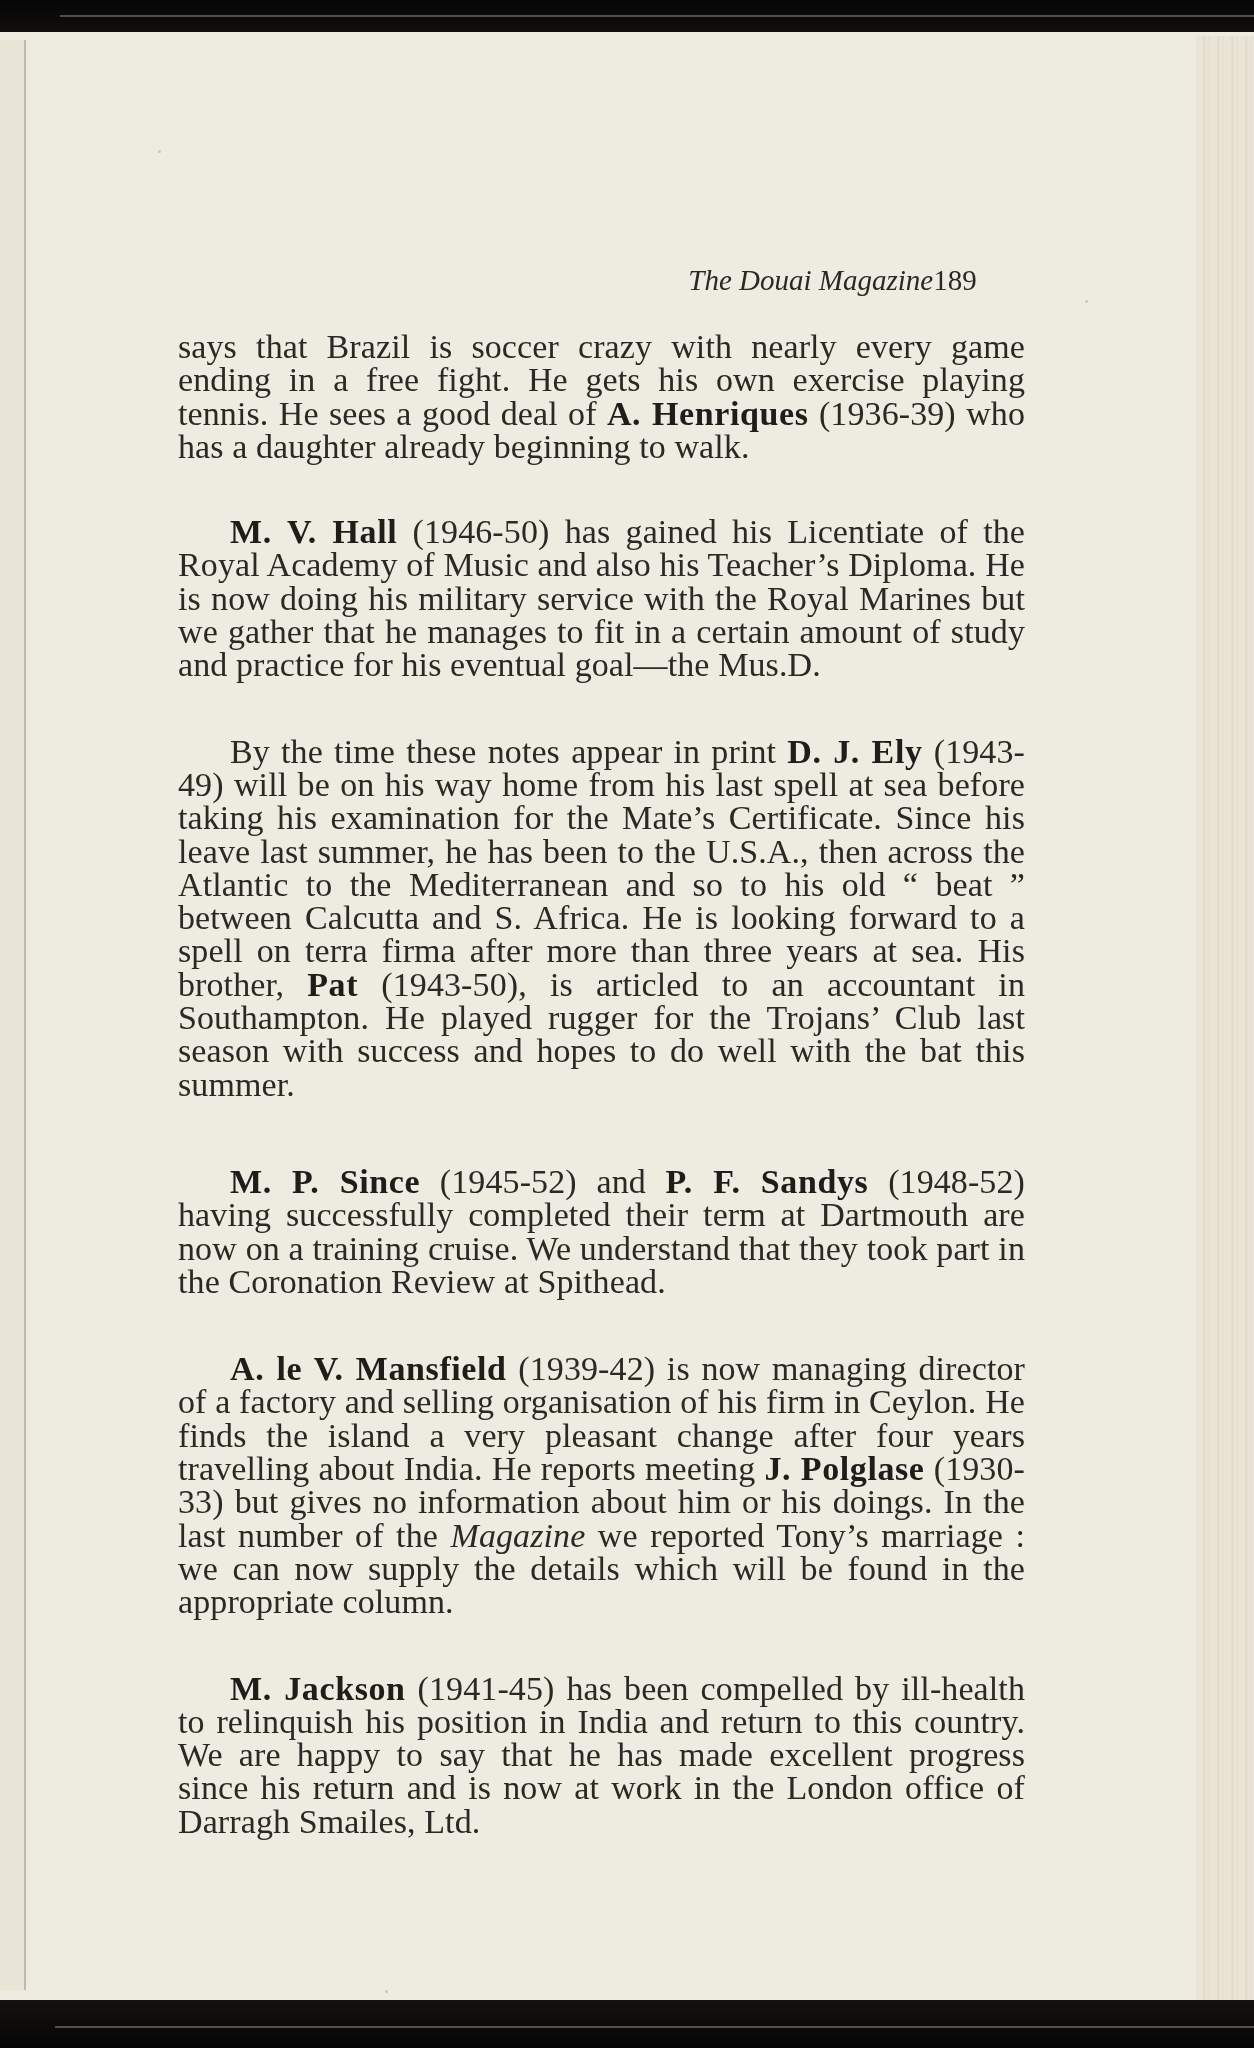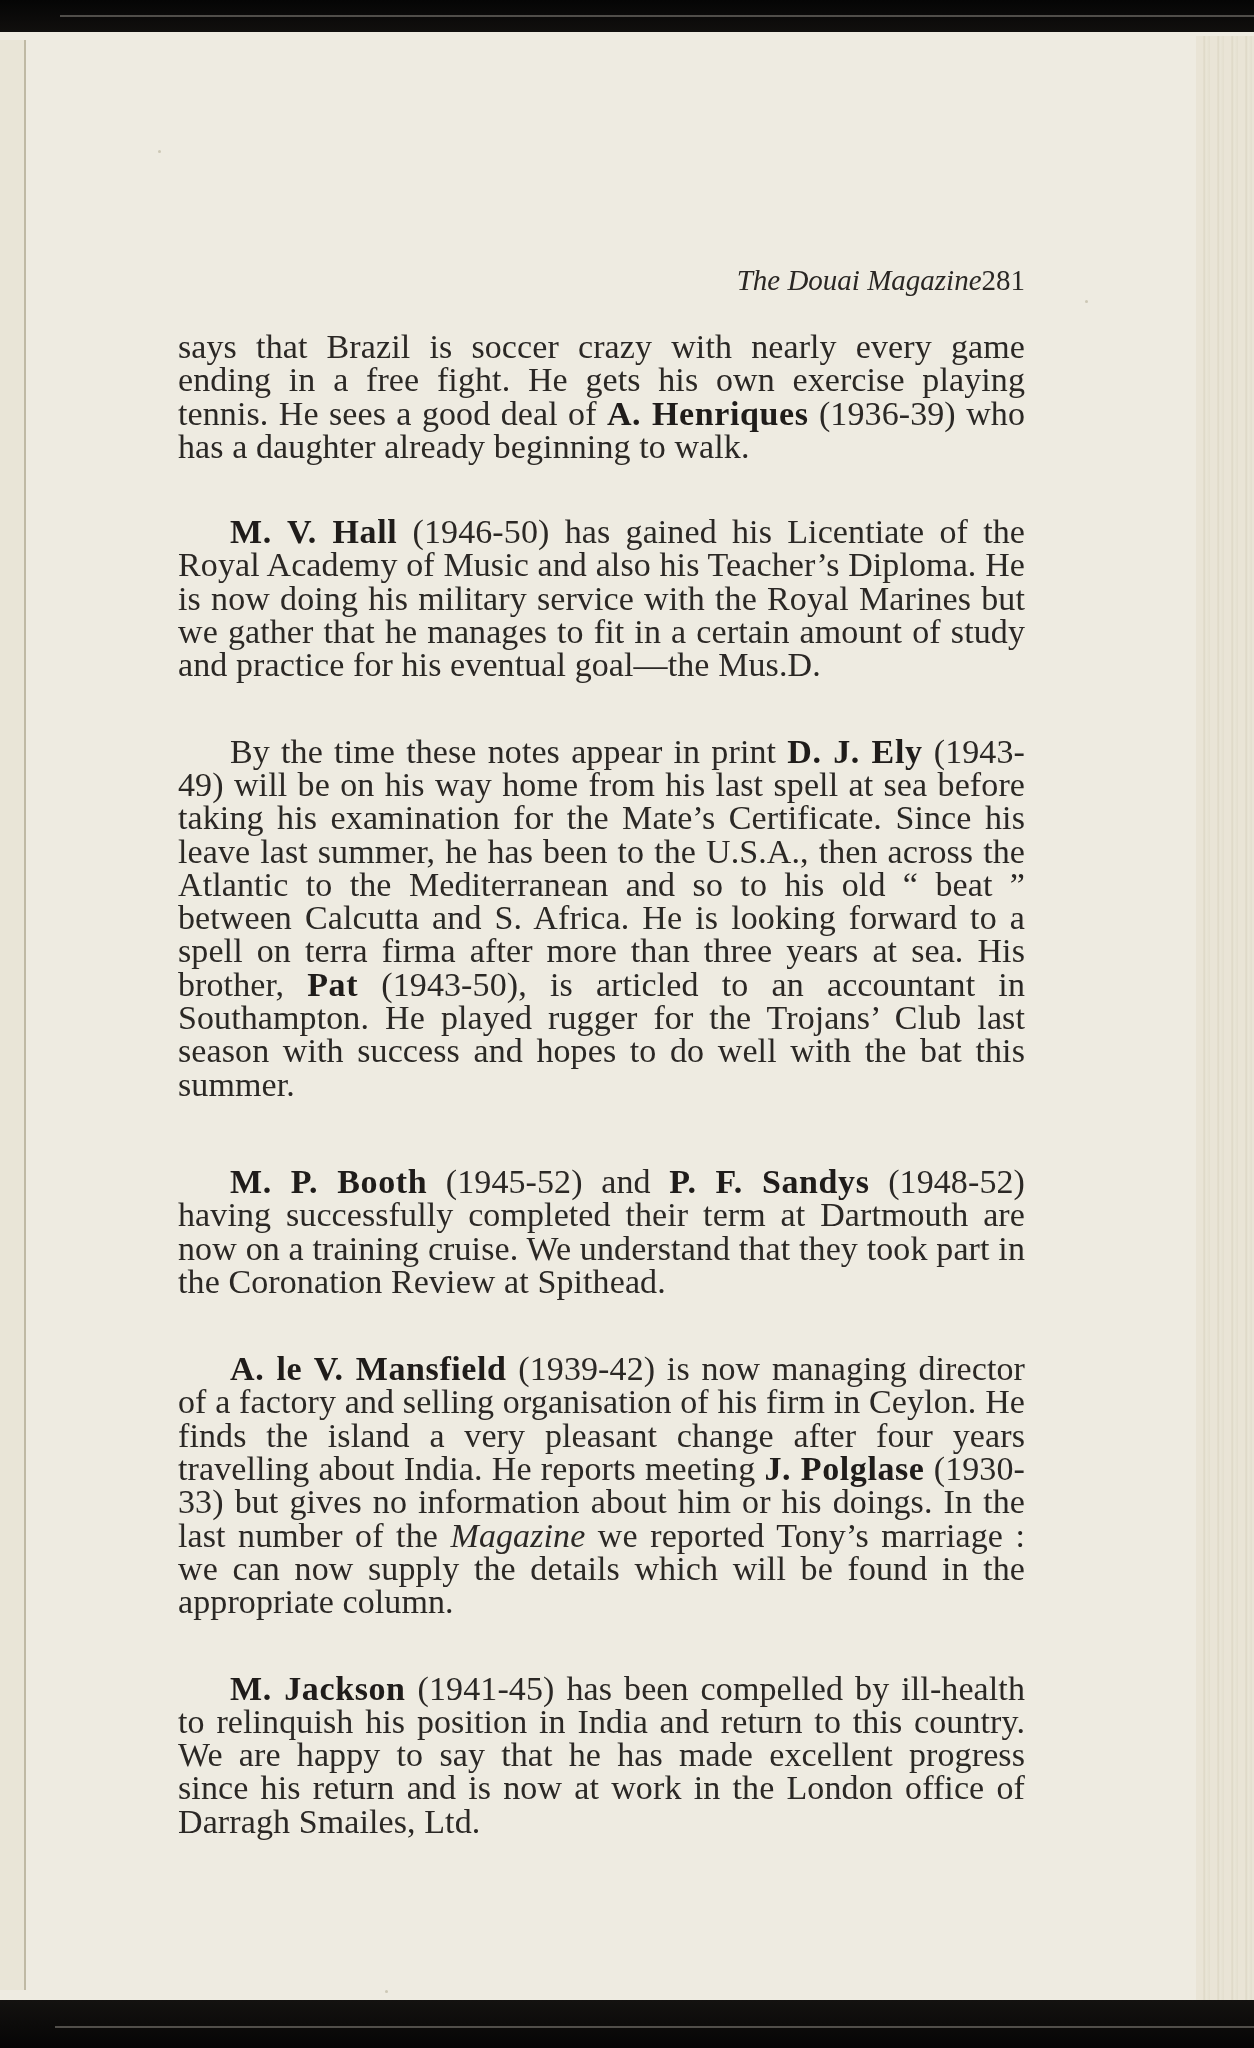--- a/index.html
+++ b/index.html
@@ -37,21 +37,21 @@
       position: absolute; left: 0; top: 40px; width: 24px; height: 1950px;
       background: #e9e5d7;
     }
     .page-stack {
       position: absolute; left: 1196px; top: 36px; width: 58px; height: 1964px;
       background: repeating-linear-gradient(90deg, #e9e4d6 0px, #e9e4d6 7px, #dcd6c4 8px, #eae6d8 10px, #e3dece 14px);
     }
     .running-head {
       position: absolute; top: 264px; left: 640px; width: 385px; height: 40px;
       font-size: 29px; color: #2a2724;
-      display: flex; justify-content: flex-end; align-items: baseline;
+      display: flex; justify-content: center; align-items: baseline;
     }
     .running-head .title { font-style: italic; }
     .text-block {
       position: absolute; left: 178px; top: 330px; width: 847px;
       font-size: 34px; line-height: 33.3px; color: #2b2825;
       text-align: justify; text-align-last: auto;
       letter-spacing: 0.1px;
     }
     .text-block p { margin: 0 0 53px 0; text-indent: 0; }
     .text-block p.indent { text-indent: 52px; }
@@ -78,35 +78,35 @@
 <div class="band-bottom">
     <div class="edge"></div>
   </div>
 
 <div class="speck" style="left:158px;top:150px"></div>
 <div class="speck" style="left:1085px;top:300px"></div>
 <div class="speck" style="left:385px;top:1990px"></div>
 
 <div class="running-head">
   <span class="title">The Douai Magazine</span>
-  <span class="pgnum">281</span>
+  <span class="pgnum">189</span>
 </div>
 
 <div class="text-block">
   <p class="p1">
     <span>says that Brazil is soccer crazy with nearly every game ending in a free fight.  He gets his own exercise playing tennis.  He sees a good deal of </span><b>A. Henriques</b><span> (1936-39) who has a daughter already beginning to walk.</span>
   </p>
   <p class="p2 indent">
     <b>M. V. Hall</b><span> (1946-50) has gained his Licentiate of the Royal Academy of Music and also his Teacher’s Diploma. He is now doing his military service with the Royal Marines but we gather that he manages to fit in a certain amount of study and practice for his eventual goal—the Mus.D.</span>
   </p>
   <p class="p3 indent">
     <span>By the time these notes appear in print </span><b>D. J. Ely</b><span> (1943-49) will be on his way home from his last spell at sea before taking his examination for the Mate’s Certificate. Since his leave last summer, he has been to the U.S.A., then across the Atlantic to the Mediterranean and so to his old “ beat ” between Calcutta and S. Africa.  He is looking forward to a spell on terra firma after more than three years at sea.  His brother, </span><b>Pat</b><span> (1943-50), is articled to an accountant in Southampton.  He played rugger for the Trojans’ Club last season with success and hopes to do well with the bat this summer.</span>
   </p>
   <p class="p4 indent">
-    <b>M. P. Booth</b><span> (1945-52) and </span><b>P. F. Sandys</b><span> (1948-52) having successfully completed their term at Dartmouth are now on a training cruise.  We understand that they took part in the Coronation Review at Spithead.</span>
+    <b>M. P. Since</b><span> (1945-52) and </span><b>P. F. Sandys</b><span> (1948-52) having successfully completed their term at Dartmouth are now on a training cruise.  We understand that they took part in the Coronation Review at Spithead.</span>
   </p>
   <p class="p5 indent">
     <b>A. le V. Mansfield</b><span> (1939-42) is now managing director of a factory and selling organisation of his firm in Ceylon. He finds the island a very pleasant change after four years travelling about India.  He reports meeting </span><b>J. Polglase</b><span> (1930-33) but gives no information about him or his doings.  In the last number of the </span><i>Magazine</i><span> we reported Tony’s marriage :  we can now supply the details which will be found in the appropriate column.</span>
   </p>
   <p class="p6 indent">
     <b>M. Jackson</b><span> (1941-45) has been compelled by ill-health to relinquish his position in India and return to this country. We are happy to say that he has made excellent progress since his return and is now at work in the London office  of Darragh Smailes, Ltd.</span>
   </p>
 </div>
 
 </body></html>

